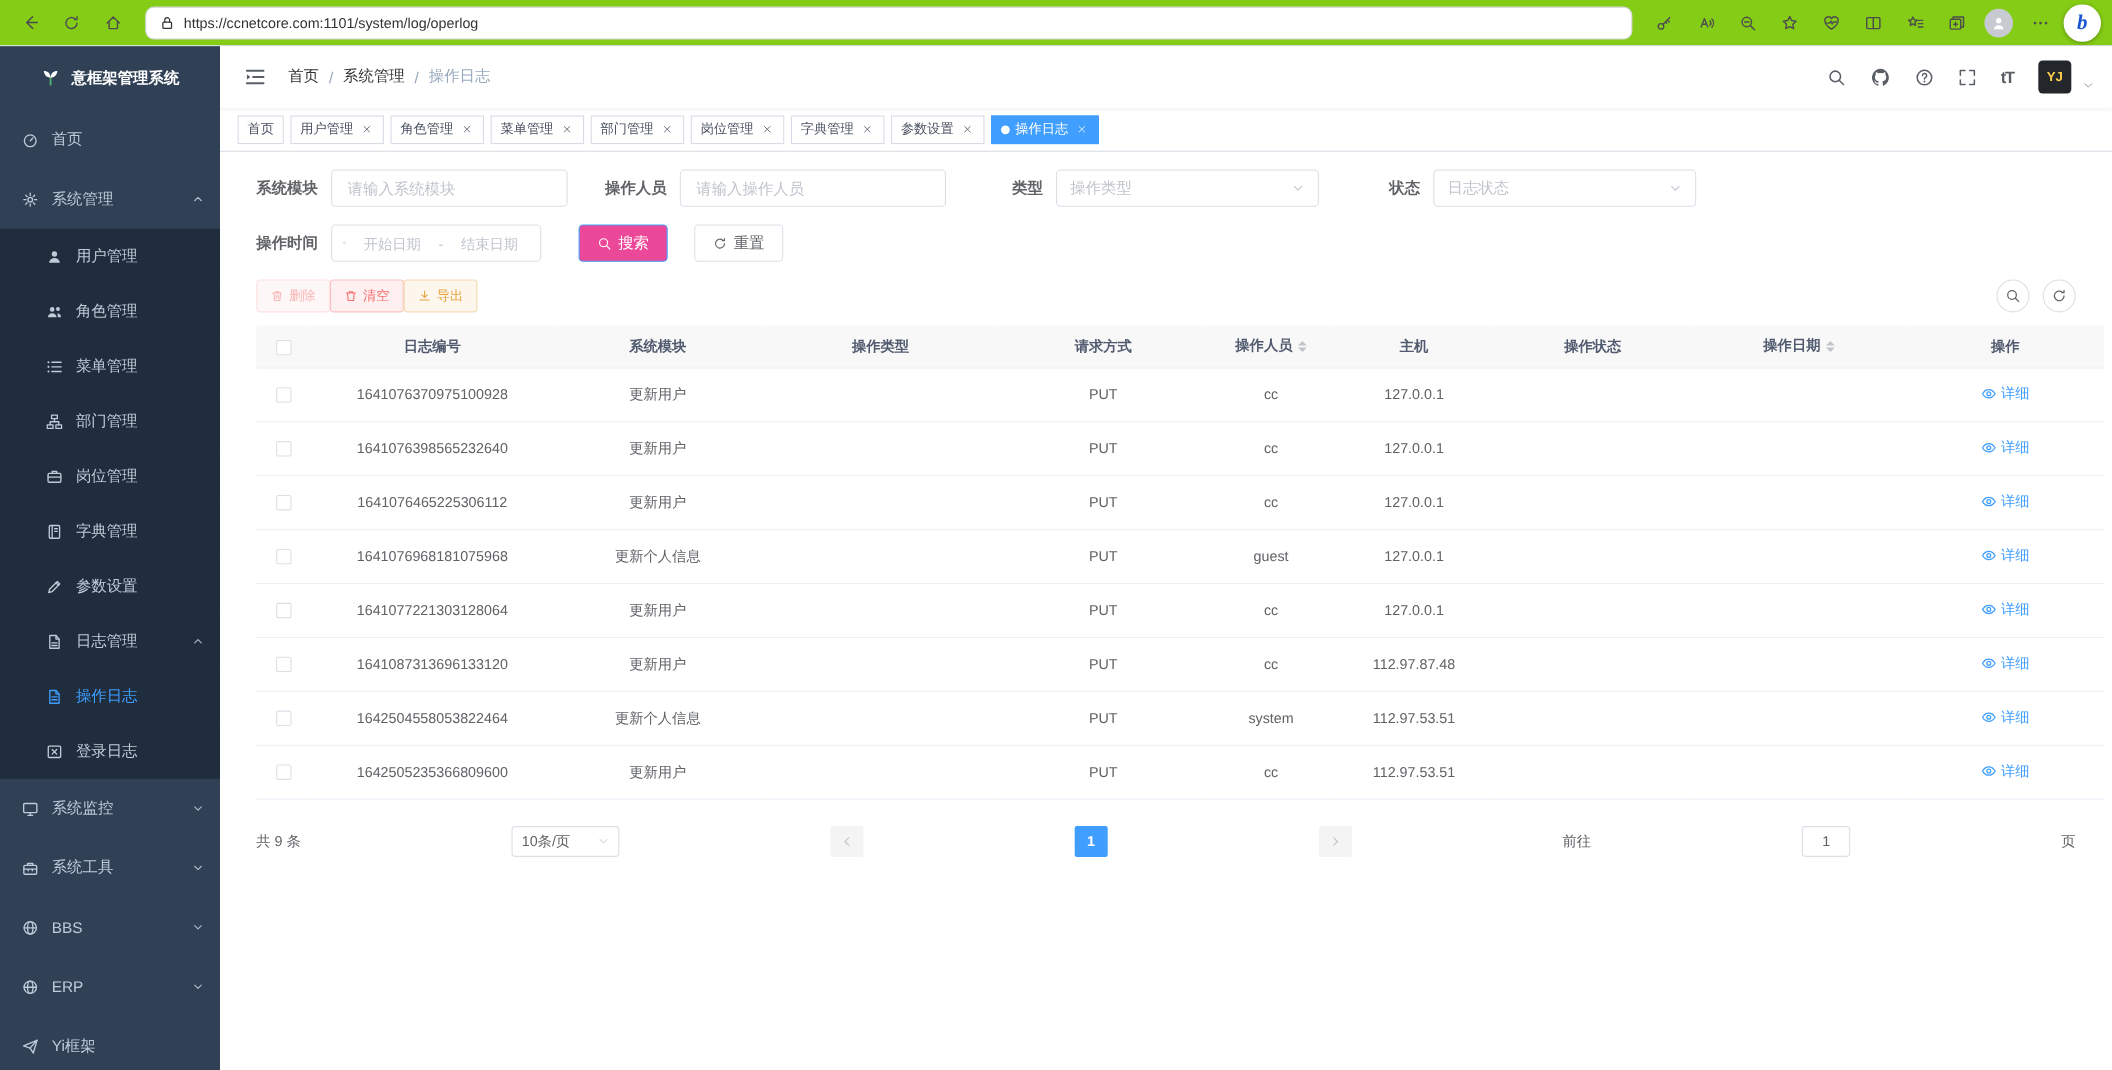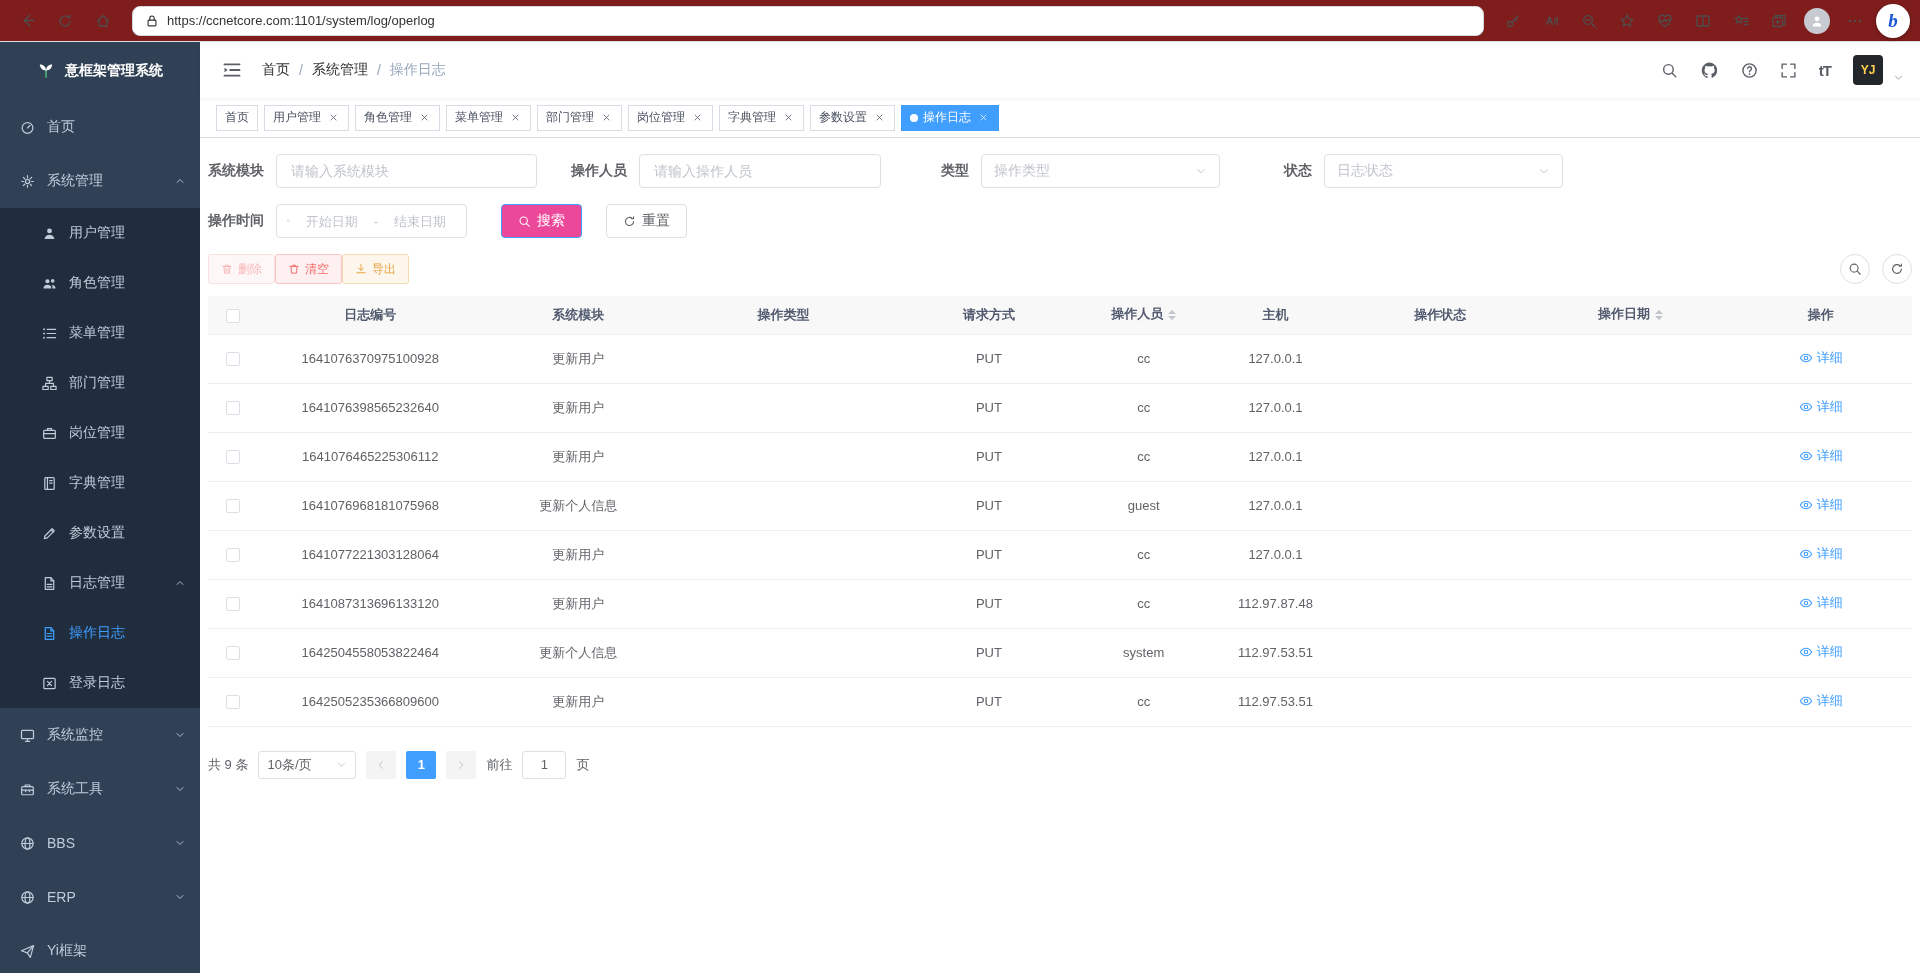--- a/index.html
+++ b/index.html
@@ -4,21 +4,21 @@
 <title>操作日志</title>
 <style>
   *{box-sizing:border-box;margin:0;padding:0}
   html,body{width:1920px;height:973px;overflow:hidden}
   body{font-family:"Liberation Sans","DejaVu Sans",sans-serif;font-size:14px;color:#303133;background:#fff}
   svg{display:block}
   .ic{stroke:currentColor;fill:none;stroke-width:1.3;stroke-linecap:round;stroke-linejoin:round}
   .icf{fill:currentColor;stroke:none}
 
   
-  .browser-bar{height:42px;background:#7f1d1d;border-bottom:1px solid #dfe1e4;display:flex;align-items:center;padding:0 10px;gap:4px}
+  .browser-bar{height:42px;background:#84cc16;border-bottom:1px solid #dfe1e4;display:flex;align-items:center;padding:0 10px;gap:4px}
   .bbtn{width:34px;height:34px;border-radius:6px;display:flex;align-items:center;justify-content:center;color:#4d4d4d;cursor:pointer;flex:0 0 auto}
   .addr{flex:1 1 auto;height:30px;background:#fff;border:1px solid #d4d8dd;border-radius:8px;display:flex;align-items:center;padding:0 12px;gap:8px;color:#333;font-size:13px;margin:0 8px;min-width:0;cursor:text}
   .addr .url{white-space:nowrap;overflow:hidden;text-overflow:ellipsis}
   .bing-btn{width:34px;height:34px;border-radius:50%;background:#fff;box-shadow:0 1px 4px rgba(0,0,0,.3);display:flex;align-items:center;justify-content:center;color:#1a56d4;font-weight:bold;font-style:italic;font-size:19px;font-family:"Liberation Serif","DejaVu Serif",serif;cursor:pointer;flex:0 0 auto}
   .bprofile{width:26px;height:26px;border-radius:50%;background:#c7cbd1;display:flex;align-items:center;justify-content:center;color:#fff}
 
   
   .app{display:flex;height:931px}
   .sidebar{flex:0 0 200px;width:200px;background:#304156;overflow:hidden;display:flex;flex-direction:column}
   .logo{height:58px;display:flex;align-items:center;justify-content:center;gap:10px;color:#fff;font-weight:700;font-size:14px;cursor:pointer}
@@ -45,25 +45,25 @@
   .av-caret{color:#8c939d;margin-left:-12px;margin-top:14px;cursor:pointer}
 
   
   .tags{height:40px;display:flex;align-items:center;gap:6px;padding:0 16px;border-bottom:1px solid #d8dce5;background:#fff;position:relative;z-index:1}
   .tag{height:26px;display:inline-flex;align-items:center;gap:5px;border:1px solid #d8dce5;background:#fff;color:#495060;font-size:12px;padding:0 8px;cursor:pointer;white-space:nowrap}
   .tag .tx{width:14px;height:14px;border-radius:50%;display:flex;align-items:center;justify-content:center;color:inherit;cursor:pointer}
   .tag.active{background:#409EFF;border-color:#409EFF;color:#fff}
   .tag .dot{width:8px;height:8px;border-radius:50%;background:#fff;display:inline-block}
 
   
-  .content{flex:1;padding:16px 8px 0;overflow:hidden}
+  .content{flex:1;padding:16px 33px 0;overflow:hidden}
   .frow{display:flex;align-items:center;margin-bottom:16px}
   .fgroup{display:flex;align-items:center;margin-right:34px}
   .flabel{font-weight:700;color:#606266;margin-right:12px;white-space:nowrap;font-size:14px}
-  .tinput{width:261px;height:34px;border:1px solid #dcdfe6;border-radius:4px;padding:0 14px;font-size:14px;color:#606266;outline:none;background:#fff}
+  .tinput{width:215px;height:34px;border:1px solid #dcdfe6;border-radius:4px;padding:0 14px;font-size:14px;color:#606266;outline:none;background:#fff}
   .tinput::placeholder{color:#c0c4cc}
   .tinput.w2{width:242px}
   .fselect{width:239px;height:34px;border:1px solid #dcdfe6;border-radius:4px;background:#fff;display:flex;align-items:center;justify-content:space-between;padding:0 12px;color:#c0c4cc;font-size:14px;cursor:pointer}
   .drange{width:191px;height:34px;border:1px solid #dcdfe6;border-radius:4px;background:#fff;display:flex;align-items:center;gap:6px;padding:0 10px;color:#c0c4cc}
   .dinput{border:none;outline:none;width:72px;font-size:13px;color:#606266;text-align:center;background:transparent}
   .dinput::placeholder{color:#c0c4cc}
   .dsep{color:#c0c4cc;font-size:13px}
   .btn{height:34px;border-radius:4px;padding:0 16px;font-size:14px;display:inline-flex;align-items:center;gap:6px;cursor:pointer;border:1px solid #dcdfe6;background:#fff;color:#606266}
   .btn-primary{background:#ec4899;border-color:#409EFF;color:#fff;margin-left:34px}
   .btn-default{margin-left:24px}
@@ -80,21 +80,21 @@
   thead th{height:38px;background:#f8f8f9;color:#515a6e;font-size:13px;font-weight:700;border-bottom:1px solid #ebeef5;text-align:center;white-space:nowrap}
   tbody td{height:49px;border-bottom:1px solid #ebeef5;text-align:center;font-size:13px;color:#606266;white-space:nowrap;overflow:hidden;text-overflow:ellipsis}
   .cb{width:14px;height:14px;border:1px solid #dcdfe6;border-radius:2px;background:#fff;display:inline-block;vertical-align:middle;cursor:pointer}
   .sort{display:inline-flex;flex-direction:column;vertical-align:middle;margin-left:5px}
   .sort i{display:block;width:0;height:0;border:4px solid transparent}
   .sort .up{border-bottom-color:#c0c4cc;margin-bottom:2px}
   .sort .dn{border-top-color:#c0c4cc}
   .detail{color:#409EFF;display:inline-flex;align-items:center;gap:4px;cursor:pointer;font-size:13px}
 
   
-  .pagination{display:flex;align-items:center;justify-content:flex-start;gap:10px;margin-top:24px;color:#606266;font-size:13px}
+  .pagination{display:flex;align-items:center;justify-content:space-between;gap:10px;margin-top:24px;color:#606266;font-size:13px}
   .size-select{width:98px;height:28px;border:1px solid #dcdfe6;border-radius:3px;background:#fff;display:flex;align-items:center;justify-content:space-between;padding:0 8px;cursor:pointer;color:#606266}
   .pg-btn{min-width:30px;height:28px;background:#f4f4f5;border-radius:2px;display:flex;align-items:center;justify-content:center;color:#c0c4cc;cursor:pointer}
   .pg-num{min-width:30px;height:28px;border-radius:2px;display:flex;align-items:center;justify-content:center;cursor:pointer}
   .pg-num.active{background:#409EFF;color:#fff;font-weight:700}
   .goto-input{width:44px;height:28px;border:1px solid #dcdfe6;border-radius:3px;text-align:center;font-size:13px;color:#606266;outline:none}
 </style>
 </head>
 <body>
 
 <div class="browser-bar">

